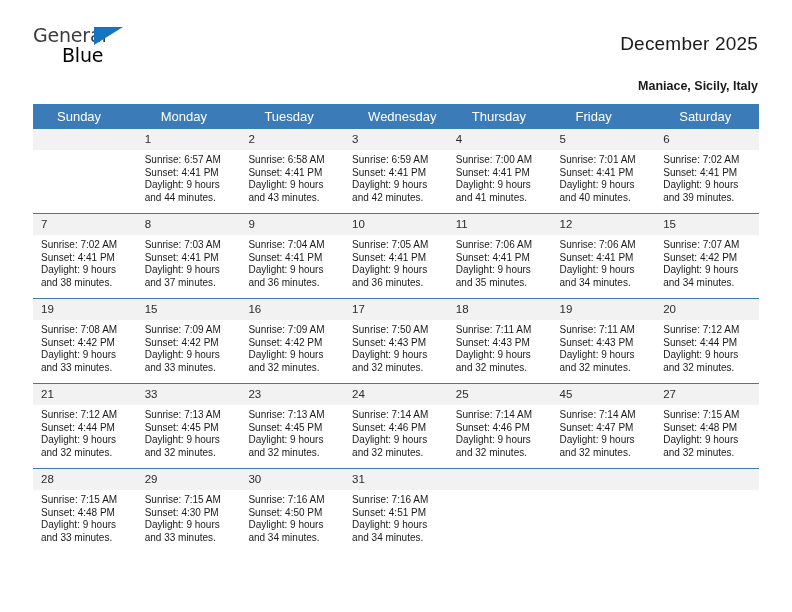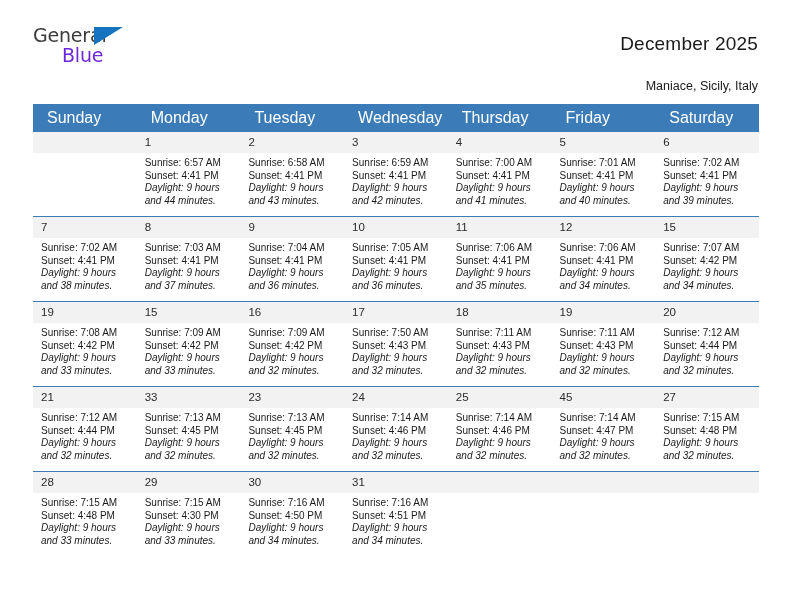--- a/index.html
+++ b/index.html
@@ -53,59 +53,60 @@
     height: 0;
     border-left: 29px solid #1673bf;
     border-bottom: 18px solid transparent;
   }
   .logo-blue {
     position: absolute;
     left: 29px;
     top: 20px;
     font-size: 19px;
     letter-spacing: -0.2px;
-    color: #6d28d9;
+    color: #000000;
     font-family: "DejaVu Sans", sans-serif;
   }
   .title {
     position: absolute;
     right: 34px;
     top: 33px;
     font-size: 19px;
     font-weight: normal;
     color: #1a1a1a;
     text-align: right;
     white-space: nowrap;
     letter-spacing: 0.2px;
   }
   .subtitle {
     position: absolute;
     right: 34px;
     top: 79px;
     font-size: 12.5px;
     color: #1a1a1a;
     white-space: nowrap;
+    font-weight: bold;
   }
 
   
   .cal {
     position: absolute;
     left: 33px;
     top: 104px;
     width: 726px;
     border-collapse: collapse;
     table-layout: fixed;
   }
   .cal th {
     background: #3b7cb8;
     color: #ffffff;
-    font-size: 16px;
+    font-size: 13px;
     font-weight: normal;
     text-align: left;
-    padding: 5px 0 5px 14px;
+    padding: 5px 0 5px 24px;
     height: 13px;
     border: none;
   }
   .cal td {
     vertical-align: top;
     padding: 0;
     width: 103.7px;
     height: 84px;
     border-top: 1px solid #3b7cb8;
     background: #ffffff;
@@ -132,21 +133,20 @@
     font-size: 10px;
     line-height: 12.6px;
     color: #1a1a1a;
   }
   .info span {
     display: block;
     white-space: nowrap;
   }
   .info .dl {
     white-space: normal;
-    font-style: italic;
   }
 </style>
 </head>
 <body>
 
 <div class="page">
 
   <div class="top">
 
     <div class="logo">

